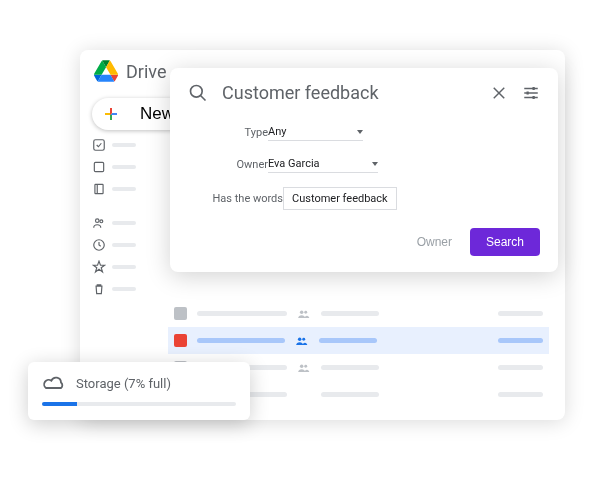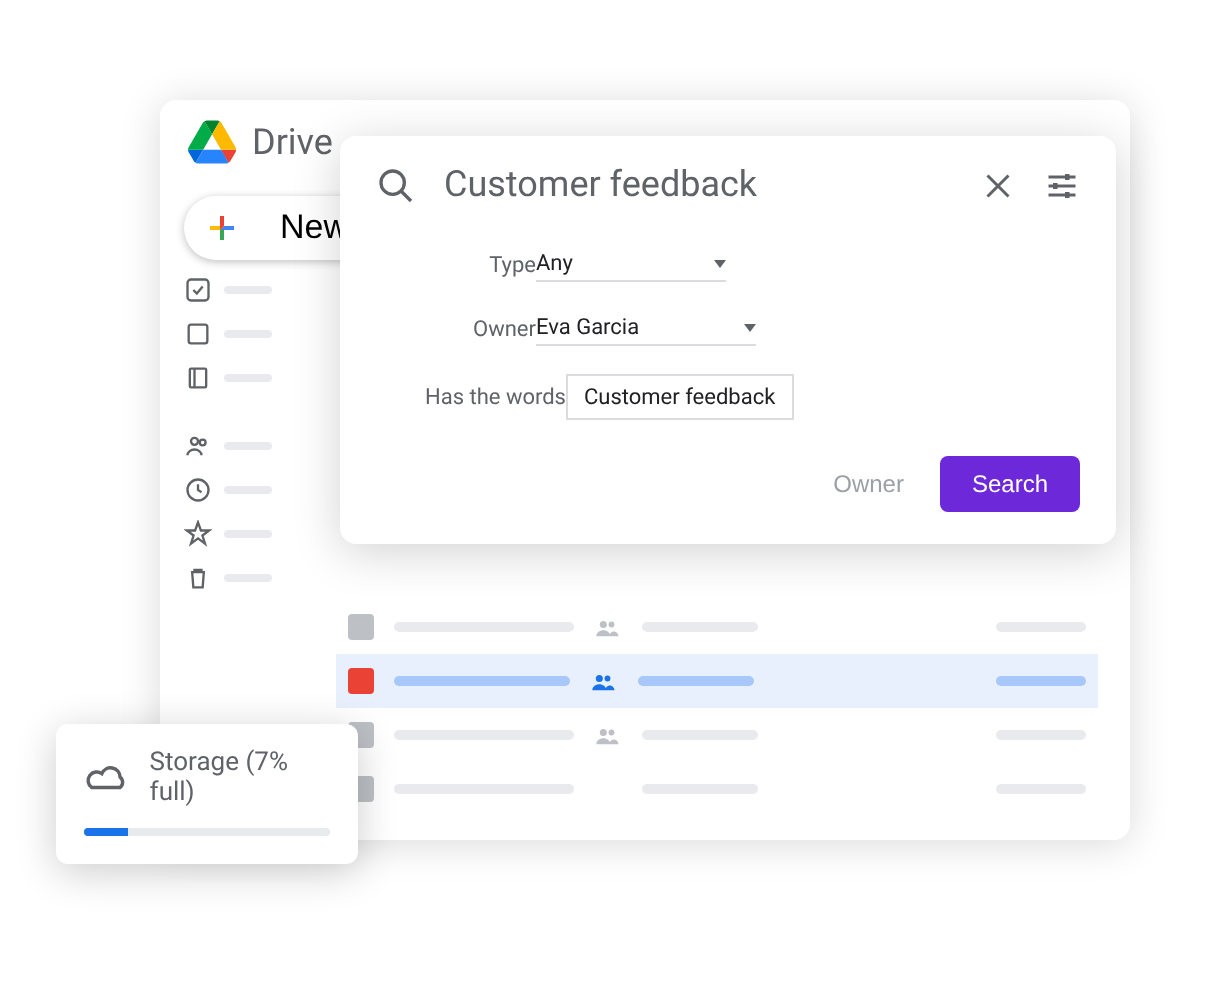--- a/index.html
+++ b/index.html
@@ -189,21 +189,21 @@
     .share-icon {
       width: 14px;
       height: 10px;
       color: #bdc1c6;
     }
     .share-icon.blue { color: #1a73e8; }
     .storage-card {
       position: absolute;
       left: 28px;
       top: 362px;
-      width: 151px;
+      width: 222px;
       background: #fff;
       border-radius: 6px;
       box-shadow: 0 4px 20px rgba(0,0,0,0.2);
       padding: 12px 14px 14px 14px;
     }
     .storage-top {
       display: flex;
       align-items: center;
       gap: 10px;
       margin-bottom: 10px;

